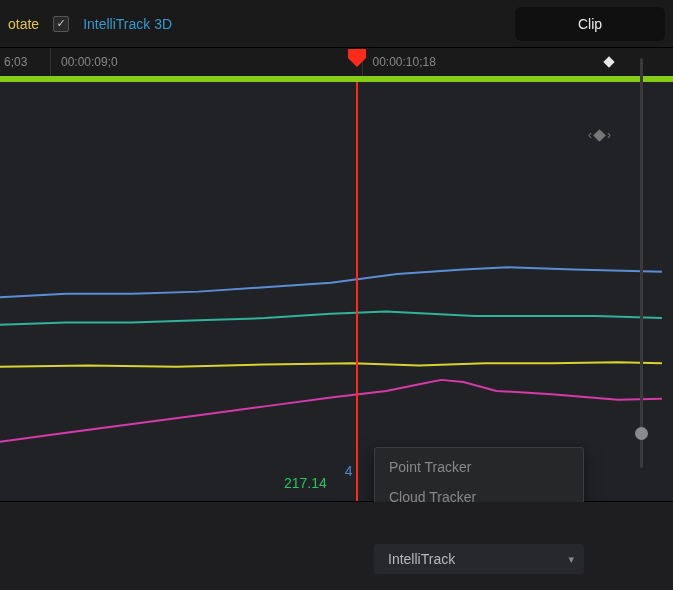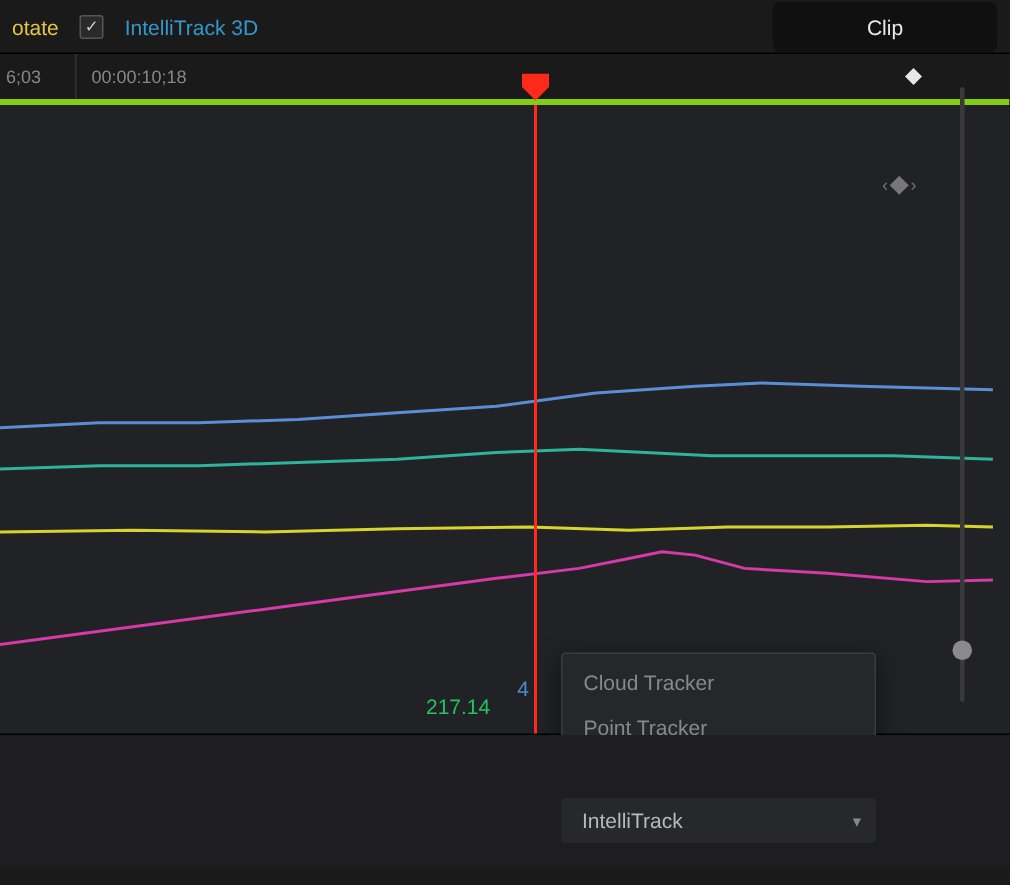--- a/index.html
+++ b/index.html
@@ -9,21 +9,21 @@
     width: 673px;
     height: 590px;
     overflow: hidden;
     color: #888;
     font-size: 13px;
   }
   
   .topbar {
     display: flex;
     align-items: center;
-    height: 36px;
+    height: 48px;
     border-bottom: 1px solid #000;
     padding: 0 8px;
     gap: 14px;
     justify-content: flex-end;
   }
   .rotate-label {
     color: #e2c446;
     font-size: 14px;
     margin-left: -30px;
     padding-left: 30px;
@@ -56,21 +56,21 @@
     font-size: 14px;
     color: #888;
   }
   .mode-btn.active { background: #101010; color: #e8e8e8; }
 
   
   .ruler {
     display: flex;
     align-items: center;
     height: 34px;
-    border-bottom: 4px solid #84cc16;
+    border-bottom: 6px solid #84cc16;
     position: relative;
     padding: 0 0 0 0;
   }
   .tick {
     flex: 1;
     font-size: 12px;
     color: #888;
     padding-left: 10px;
     border-left: 1px solid #333;
     height: 100%;
@@ -214,20 +214,21 @@
     <span class="rotate-label">otate</span>
     <span class="checkbox">✓</span>
     <span class="persp-label">IntelliTrack 3D</span>
     <div class="mode-toggle">
       <div class="mode-btn active">Clip</div>
     </div>
   </div>
 
   <div class="ruler">
     <div class="tick first">6;03</div>
+    <div class="tick">00:00:09;0</div>
     <div class="tick">00:00:10;18</div>
     <div class="key-diamond"></div>
   </div>
 
   <div class="main">
     <svg class="graph" id="graph-svg" viewBox="0 0 610 420" preserveAspectRatio="none">
         <path d="M0 195 L60 192 L120 192 L180 190 L240 186 L300 182 L360 174 L420 170 L460 168 L520 170 L600 172" fill="none" stroke="#5b8dd6" stroke-width="1.8"></path>
         <path d="M0 220 L60 218 L120 218 L180 216 L240 214 L300 210 L350 208 L390 210 L430 212 L480 212 L540 212 L600 214" fill="none" stroke="#2fb39a" stroke-width="1.8"></path>
         <path d="M0 258 L80 257 L160 258 L240 256 L320 255 L380 257 L440 255 L500 255 L560 254 L600 255" fill="none" stroke="#d8d32d" stroke-width="1.8"></path>
         <path d="M0 326 L60 318 L120 310 L180 302 L240 294 L300 286 L350 280 L380 274 L400 270 L420 272 L450 280 L500 283 L560 288 L600 287" fill="none" stroke="#d53aa8" stroke-width="1.8"></path>
@@ -240,22 +241,22 @@
     </div>
 
     <div class="readouts">
       <span class="ro-green">217.14</span>
       <span class="ro-blue">4</span>
     </div>
 
     <div class="playhead"></div>
 
     <div class="menu">
+      <div class="menu-item">Point Tracker</div>
       <div class="menu-item">Cloud Tracker</div>
-      <div class="menu-item">Point Tracker</div>
       <div class="menu-item selected">IntelliTrack</div>
     </div>
   </div>
 
   <svg class="playhead-cap" viewBox="0 0 18 18" style="top:49px;">
     <path d="M0 0 H18 V9 L9 18 L0 9 Z" fill="#ff2a1a"></path>
   </svg>
 
   <div class="vscroll">
     <div class="vscroll-thumb"></div>

